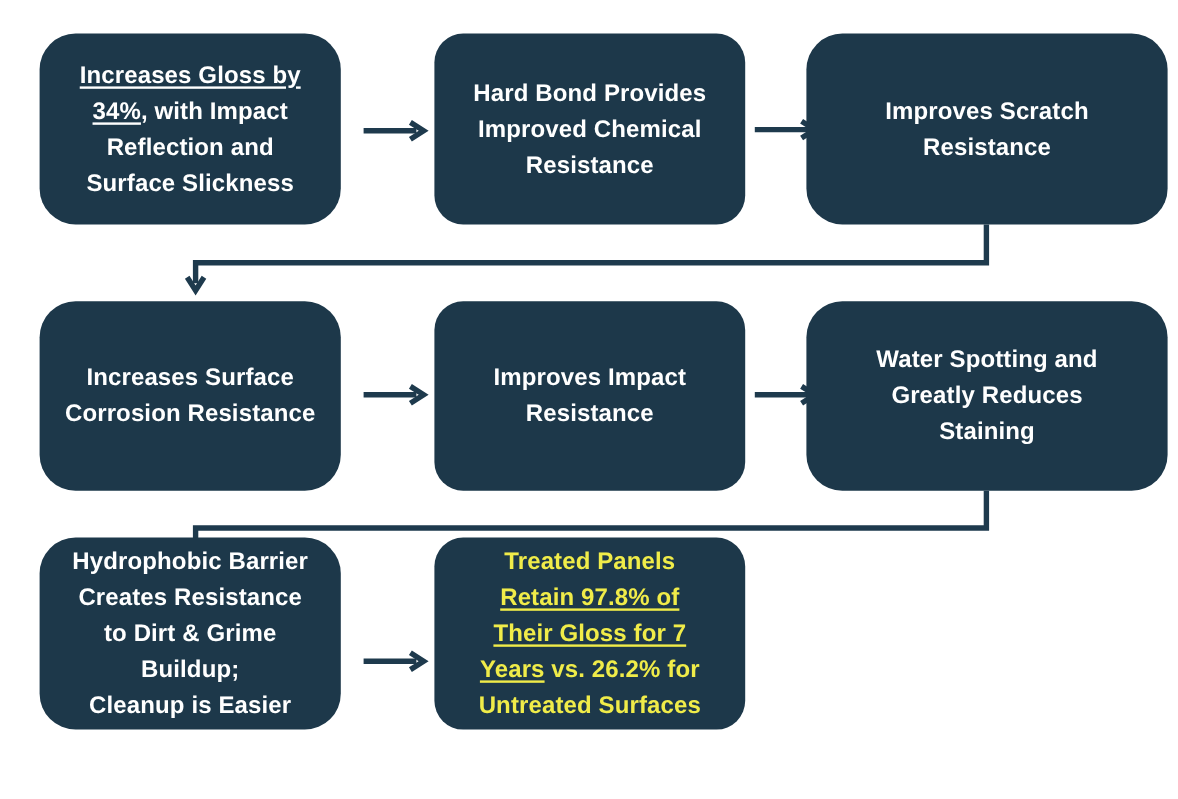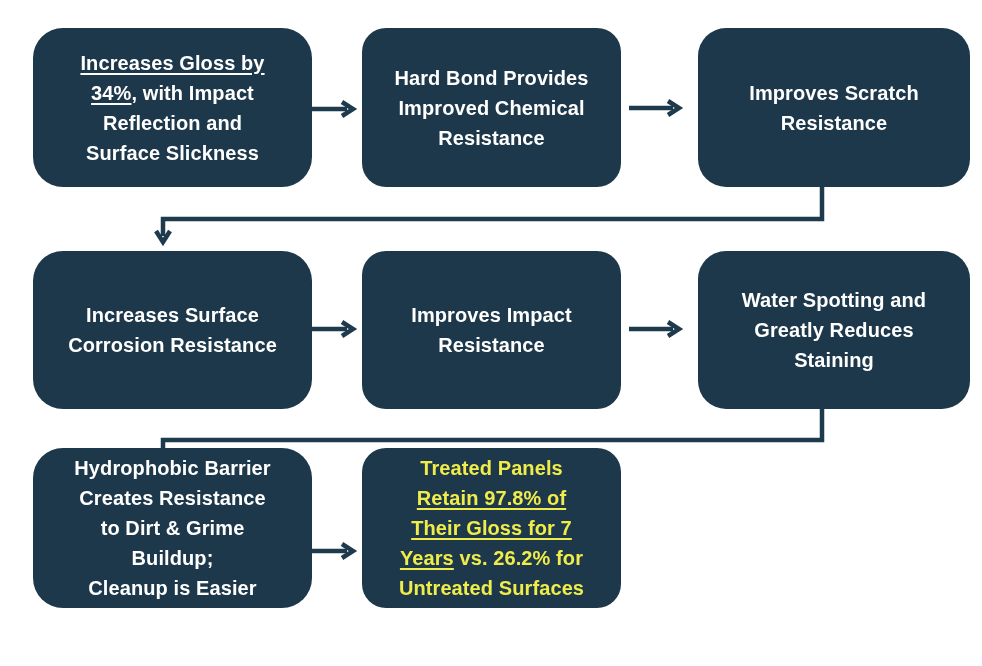--- a/index.html
+++ b/index.html
@@ -50,23 +50,23 @@
   }
   .flow-box .u {
     text-decoration: underline;
     text-decoration-thickness: 2px;
     text-underline-offset: 3px;
   }
   
   .r1 { top: 28px;  height: 159px; }
   .r2 { top: 251px; height: 158px; }
   .r3 { top: 448px; height: 160px; }
-  .c1 { left: 33px;  width: 279px; }
+  .c1 { left: 33px;  width: 251px; }
   .c2 { left: 362px; width: 259px; border-radius: 24px; }
-  .c3 { left: 698px; width: 272px; border-radius: 28px; }
+  .c3 { left: 672px; width: 301px; }
 </style>
 </head>
 <body>
 
 <div class="canvas">
 
   <svg class="connector-layer" viewBox="0 0 982 666" xmlns="http://www.w3.org/2000/svg" aria-hidden="true">
     <defs>
       <marker id="chev" markerUnits="userSpaceOnUse" markerWidth="22" markerHeight="22" refX="7" refY="10" orient="auto">
         <path class="stroke" d="M2,3 L13,10 L2,17" stroke-linecap="butt" stroke-linejoin="miter"></path>

